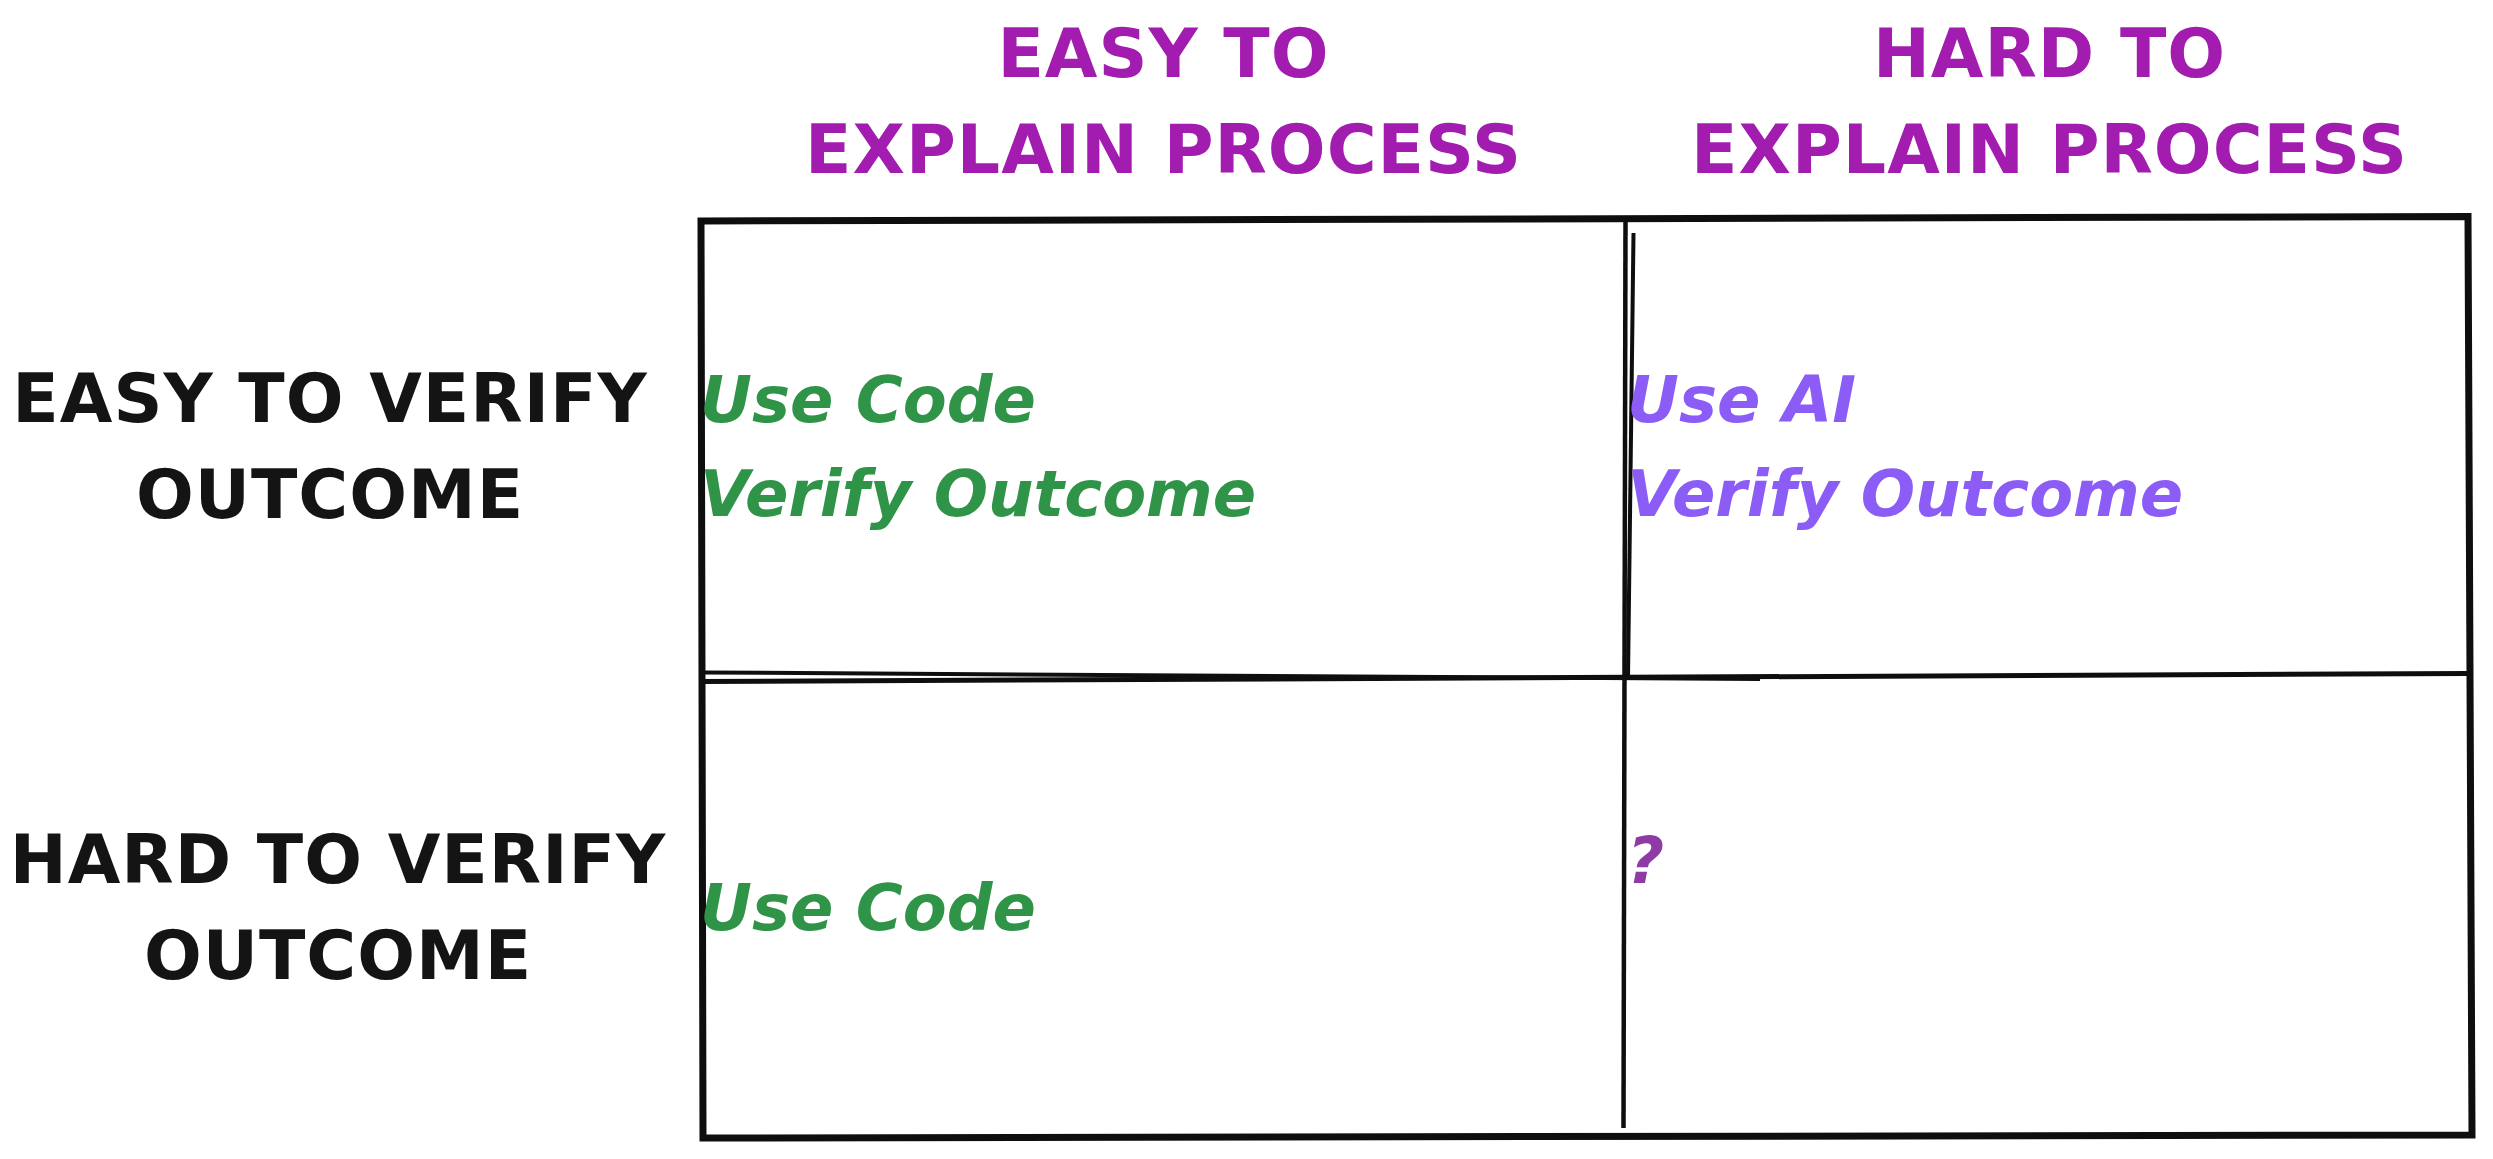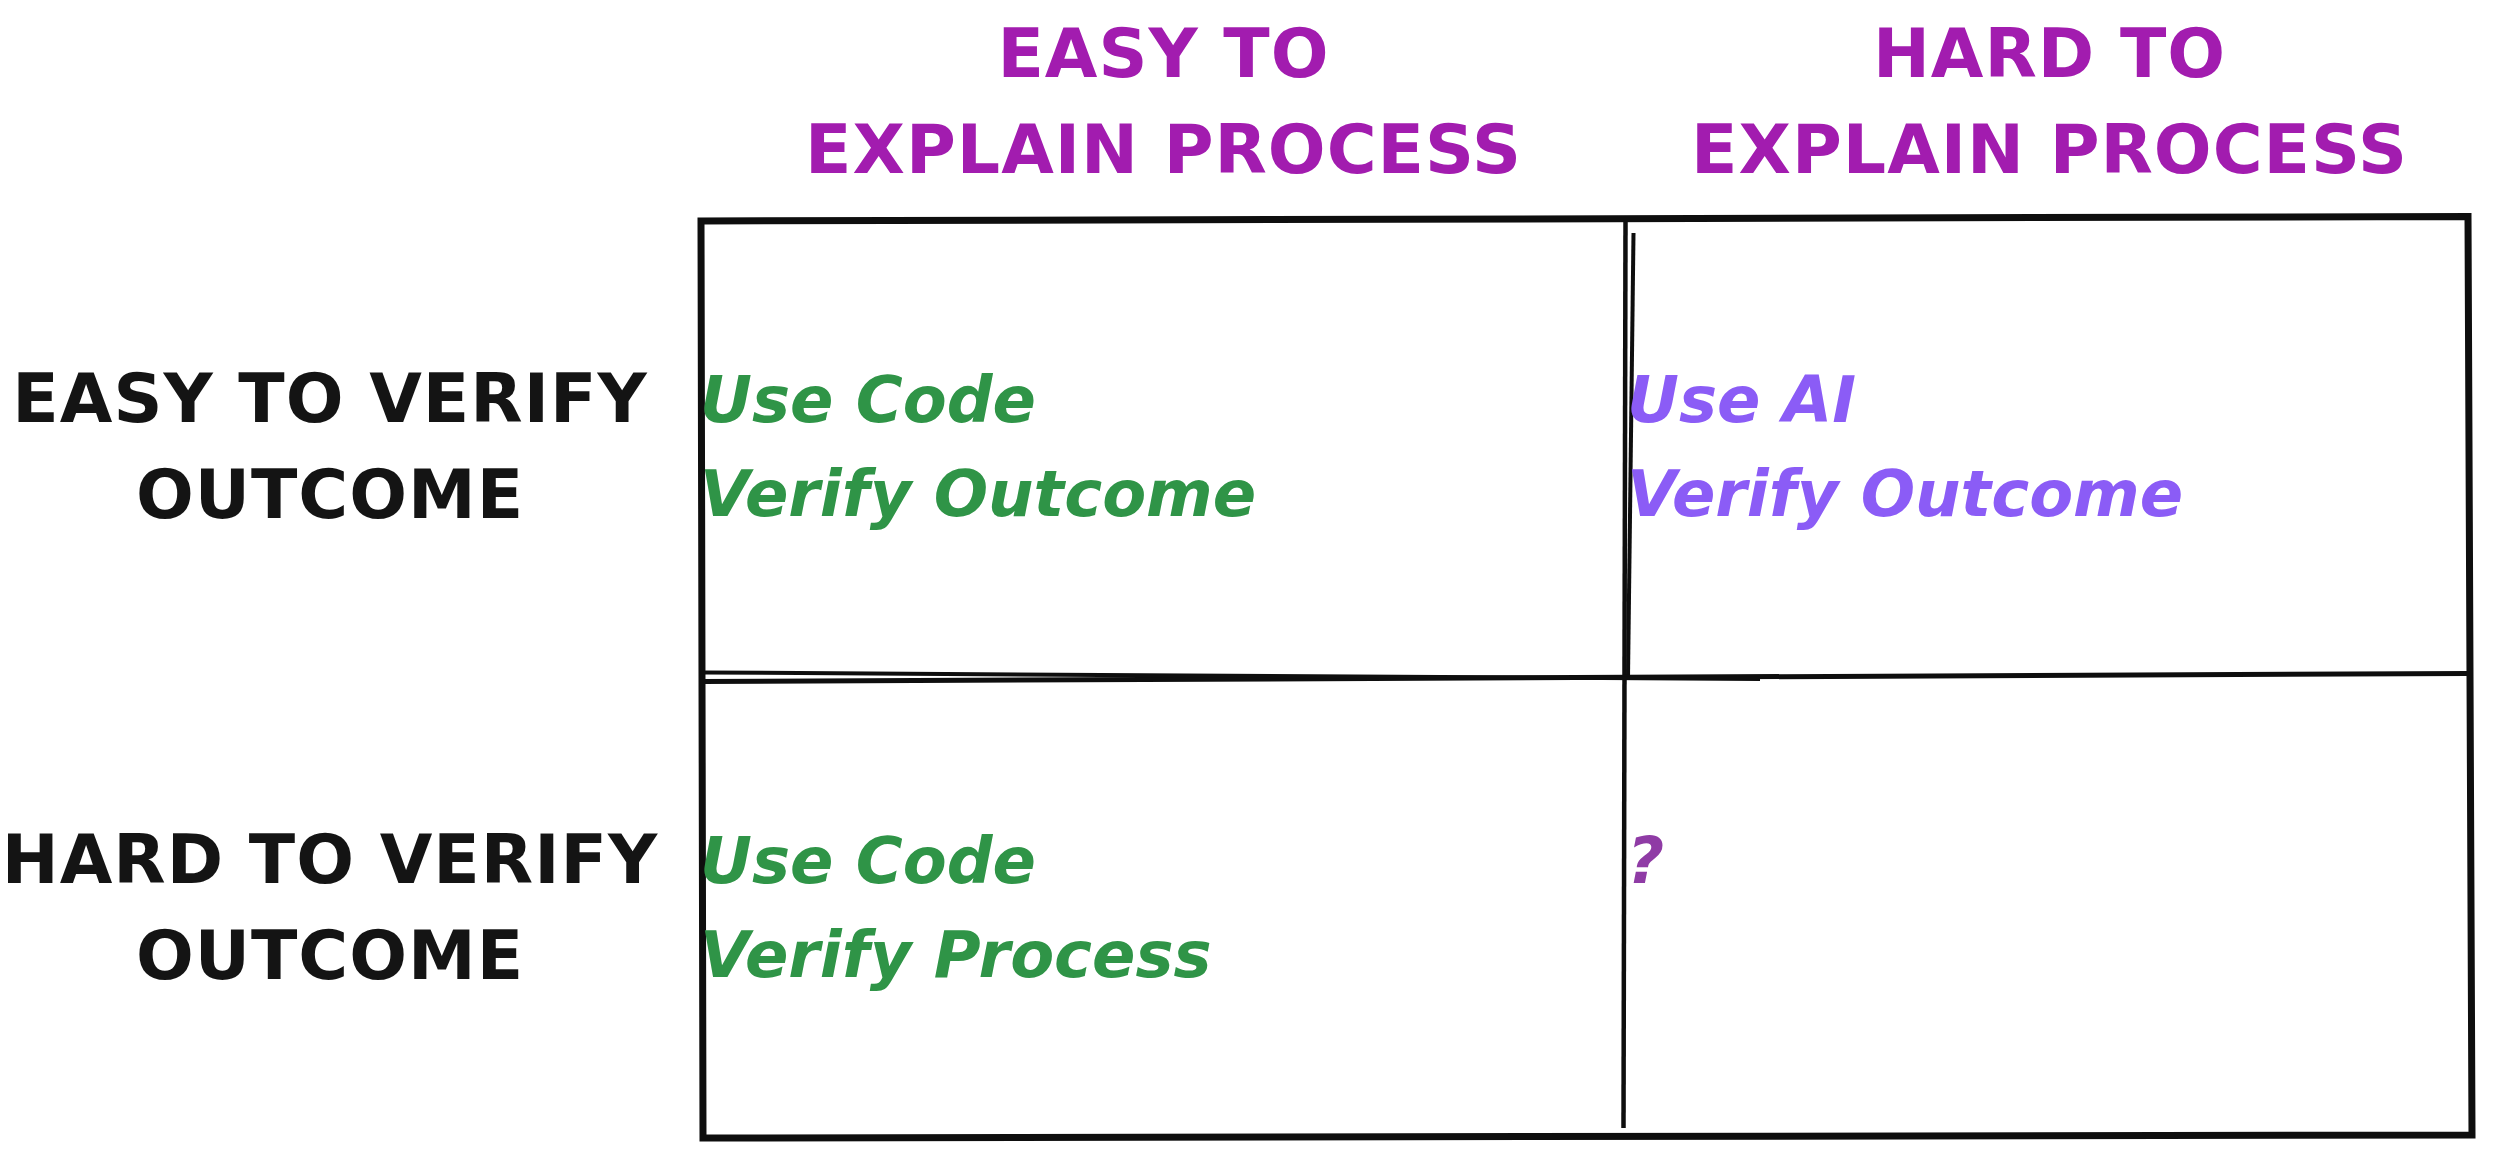--- a/index.html
+++ b/index.html
@@ -54,21 +54,21 @@
     font-weight: 600;
     line-height: 94px;
     font-style: italic;
   }
   .cell-line {
     min-height: 94px;
   }
   #col-header-left  { left: 700px;  top: 6px;   width: 927px; }
   #col-header-right { left: 1627px; top: 6px;   width: 845px; }
   #row-label-top    { left: 0;      top: 218px; width: 660px; height: 458px; }
-  #row-label-bottom { left: 0;      top: 676px; width: 660px; height: 463px; }
+  #row-label-bottom { left: 8px;      top: 676px; width: 660px; height: 463px; }
   #cell-tl { left: 700px;  top: 218px; width: 927px; height: 458px; }
   #cell-tr { left: 1627px; top: 218px; width: 845px; height: 458px; }
   #cell-bl { left: 700px;  top: 676px; width: 927px; height: 463px; }
   #cell-br { left: 1627px; top: 676px; width: 845px; height: 463px; }
 </style>
 </head>
 <body>
 
 <div class="canvas">
 
@@ -105,21 +105,20 @@
     <div class="cell-line">Verify Outcome</div>
   </div>
 
   <div class="cell" id="cell-tr" style="color: #8b5cf6;">
     <div class="cell-line">Use AI</div>
     <div class="cell-line">Verify Outcome</div>
   </div>
 
   <div class="cell" id="cell-bl" style="color: rgb(47, 148, 71);">
     <div class="cell-line">Use Code</div>
-    <div class="cell-line">Verify Process</div>
   </div>
 
   <div class="cell" id="cell-br" style="color: rgb(143, 59, 165);">
     <div class="cell-line">?</div>
     <div class="cell-line"></div>
   </div>
 
 </div>
 
 </body></html>

